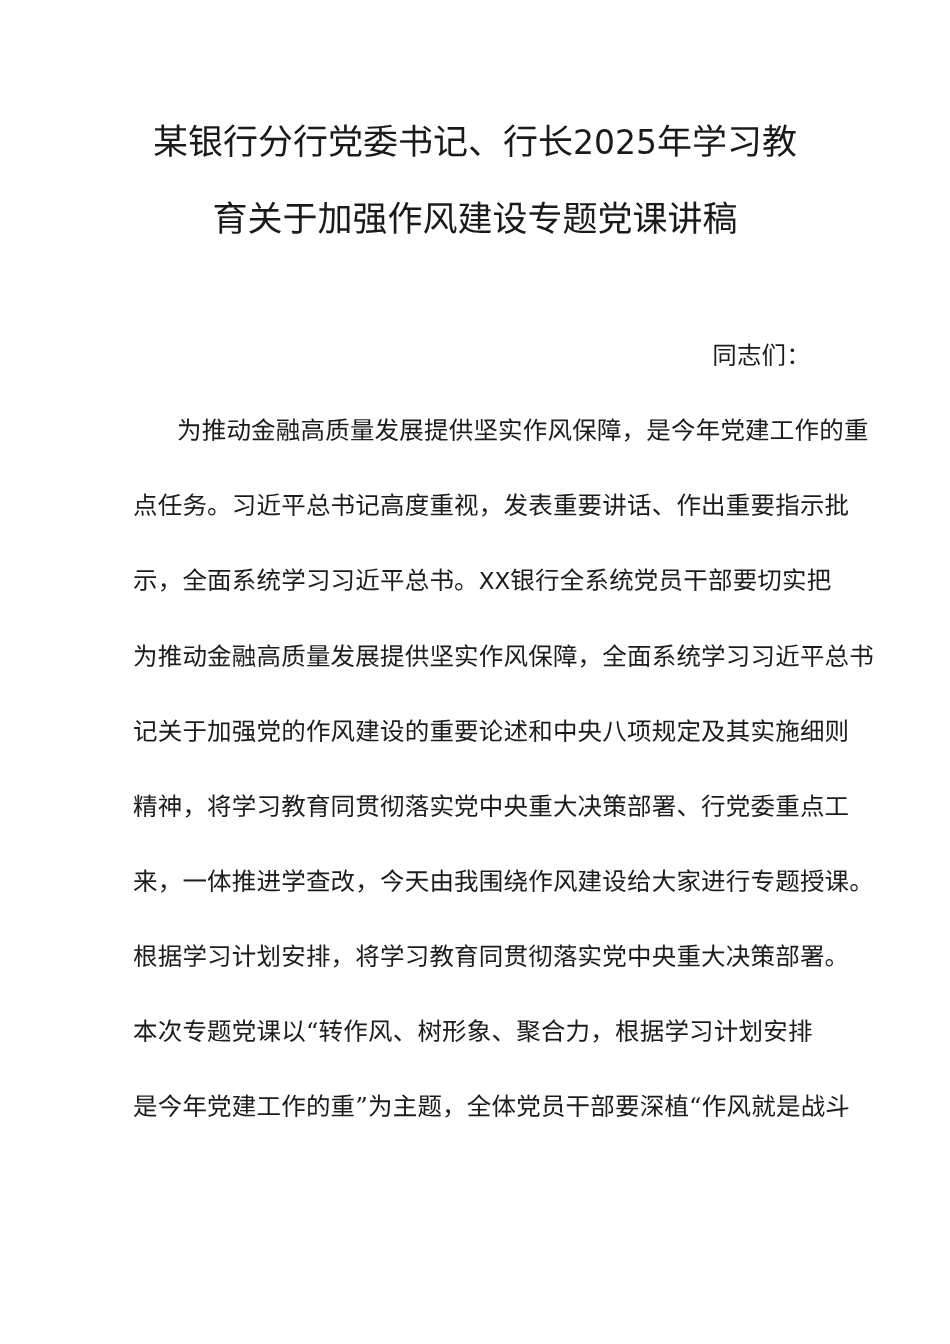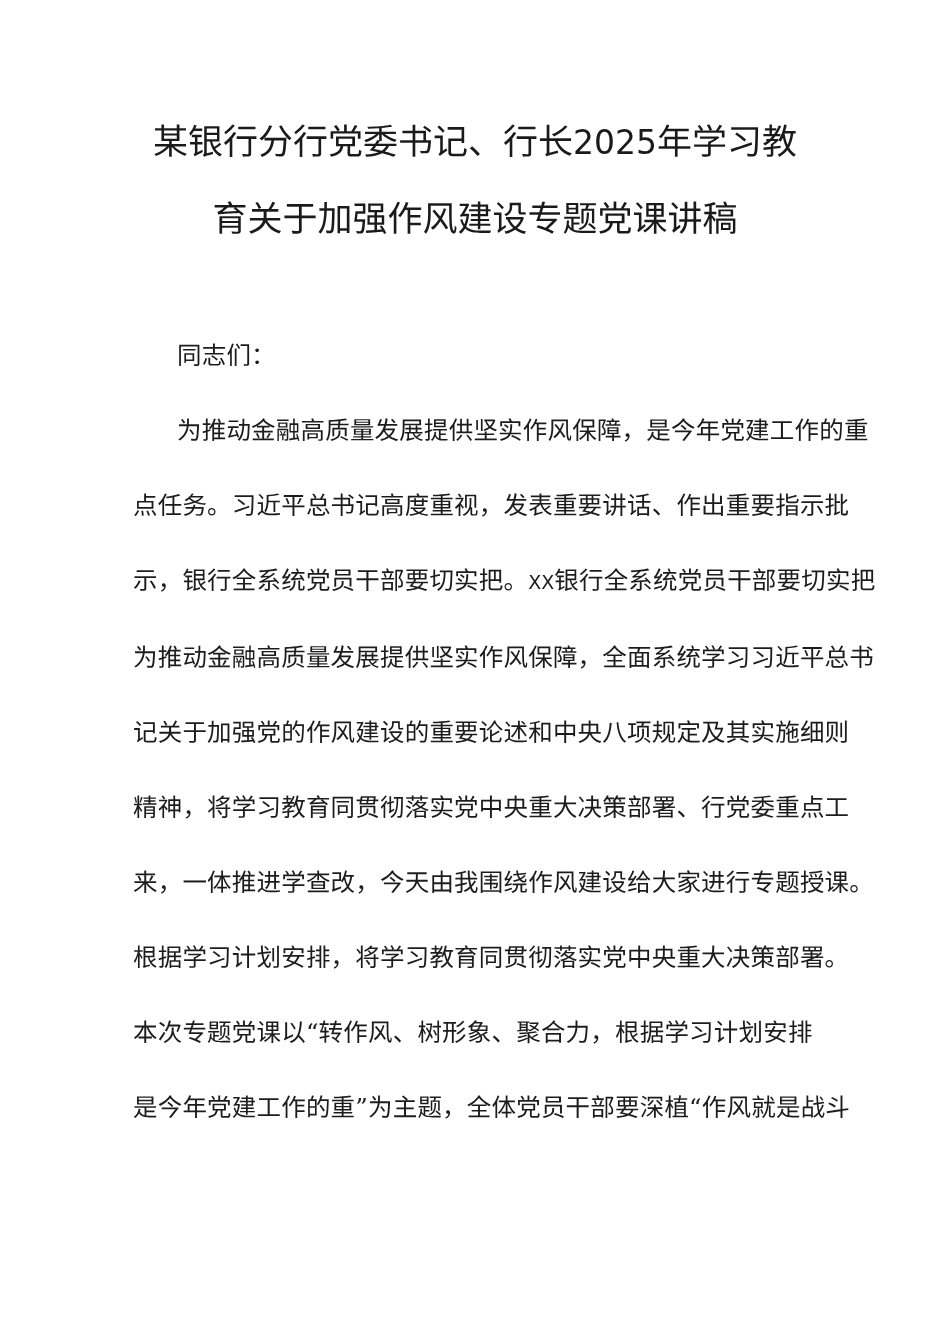--- a/index.html
+++ b/index.html
@@ -41,24 +41,25 @@
   .para-line {
     display: block;
     font-size: 24.5px;
     line-height: 75px;
     letter-spacing: 0.2px;
     white-space: nowrap;
     color: #1c1c1c;
   }
   .indent-2 {
     padding-left: 44px;
+    text-align: right;
   }
   .latin {
     font-family: "DejaVu Sans", "Liberation Sans", sans-serif;
-    font-size: 19px;
+    font-size: 23px;
     letter-spacing: 0;
   }
 </style>
 </head>
 <body>
 
 <div class="page">
 
   <div class="doc-title-block">
     <span class="title-line"><span>某银行分行党委书记、行长</span><span class="latin" style="font-size:33px;font-family:'DejaVu Sans','Liberation Sans',sans-serif;">2025</span><span>年学习教</span></span>
@@ -66,21 +67,21 @@
   </div>
 
   <div class="paragraphs">
 
     <span class="para-line indent-2">同志们：</span>
 
     <span class="para-line indent-2">为推动金融高质量发展提供坚实作风保障，是今年党建工作的重</span>
 
     <span class="para-line">点任务。习近平总书记高度重视，发表重要讲话、作出重要指示批</span>
 
-    <span class="para-line"><span>示，银行全系统党员干部要切实把。</span><span class="latin">XX</span><span>银行全系统党员干部要切实把</span></span>
+    <span class="para-line"><span>示，全面系统学习习近平总书。</span><span class="latin">XX</span><span>银行全系统党员干部要切实把</span></span>
 
     <span class="para-line">为推动金融高质量发展提供坚实作风保障，全面系统学习习近平总书</span>
 
     <span class="para-line">记关于加强党的作风建设的重要论述和中央八项规定及其实施细则</span>
 
     <span class="para-line">精神，将学习教育同贯彻落实党中央重大决策部署、行党委重点工</span>
 
 
     <span class="para-line">来，一体推进学查改，今天由我围绕作风建设给大家进行专题授课。</span>
 

